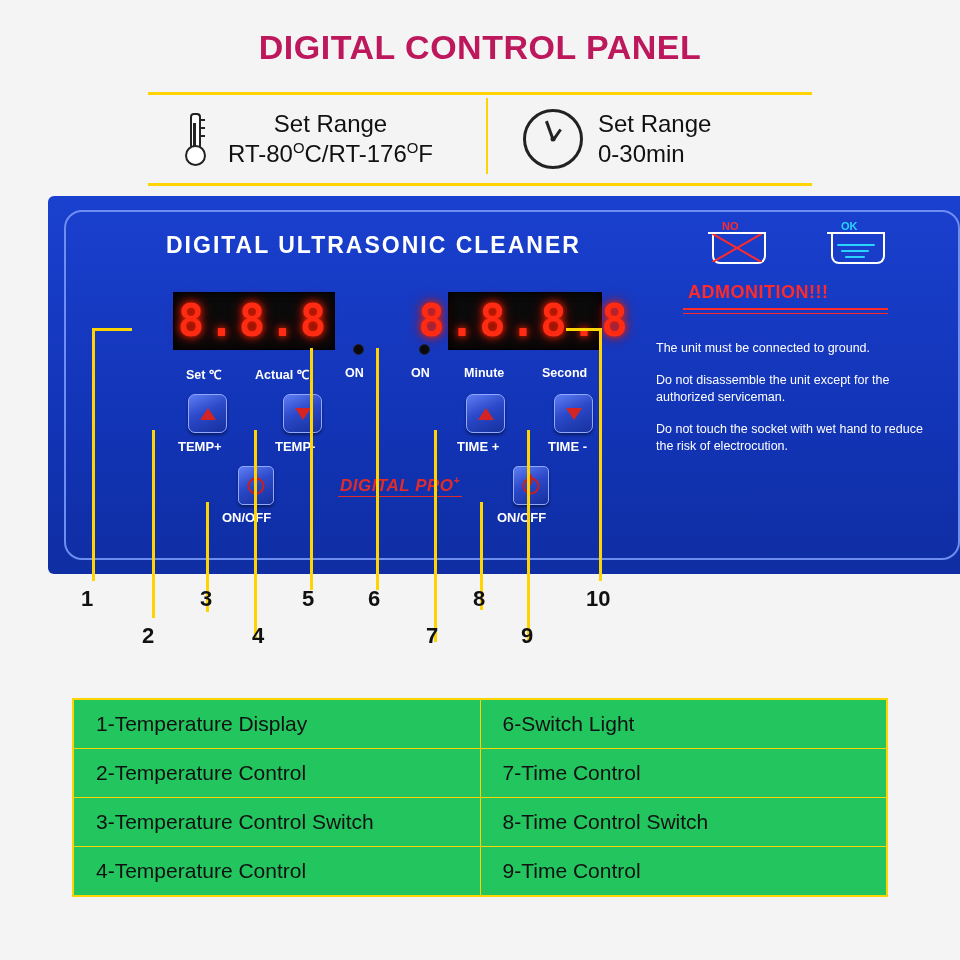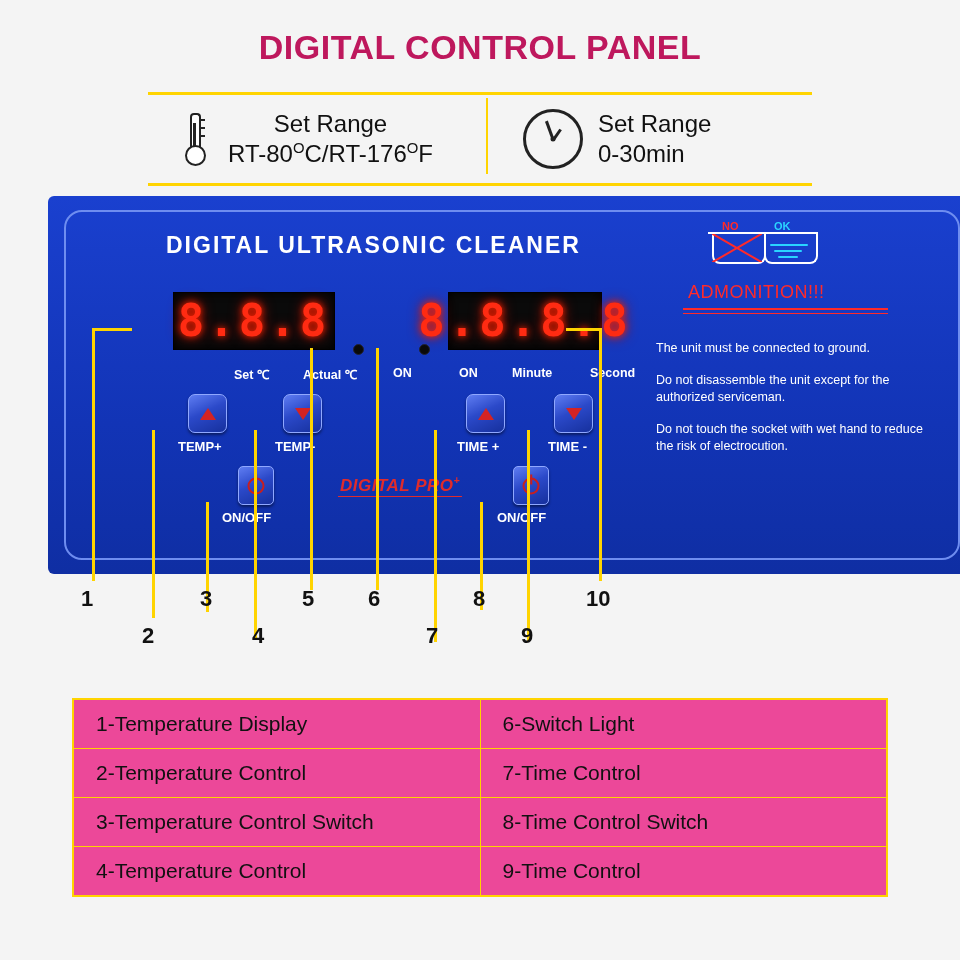--- a/index.html
+++ b/index.html
@@ -80,21 +80,21 @@
   }
   .d-temp{left:125px;top:96px;width:160px;height:56px;}
   .d-time{left:400px;top:96px;width:152px;height:56px;}
   .seg{
     font-family:"DejaVu Sans Mono", monospace;
     font-size:44px;color:#ff2b12;letter-spacing:4px;
     text-shadow:0 0 7px #ff2200,0 0 14px #b01000;
     line-height:1;font-weight:bold;
   }
 
-  .lbl{position:absolute;color:#fff;font-size:12.5px;font-weight:bold;margin-left:48px;}
+  .lbl{position:absolute;color:#fff;font-size:12.5px;font-weight:bold;}
   .l-set{left:138px;top:170px;}
   .l-actual{left:207px;top:170px;}
   .l-on1{left:297px;top:170px;}
   .l-on2{left:363px;top:170px;}
   .l-min{left:416px;top:170px;}
   .l-sec{left:494px;top:170px;}
 
   .led{position:absolute;width:9px;height:9px;border-radius:50%;background:#0a0a0a;border:1px solid #223;}
   .led1{left:305px;top:148px;}
   .led2{left:371px;top:148px;}
@@ -144,36 +144,36 @@
   .brand{
     position:absolute;left:292px;top:278px;
     color:#e02b2b;font-size:17px;font-style:italic;font-weight:bold;
     letter-spacing:.5px;
   }
   .brand-underline{position:absolute;left:290px;top:300px;width:124px;height:1px;background:#e02b2b;}
 
   
   .admon{
     position:absolute;left:640px;top:86px;
-    color:#ff2a2a;font-size:18px;font-weight:normal;letter-spacing:.5px;
+    color:#ff2a2a;font-size:18px;font-weight:bold;letter-spacing:.5px;
   }
   .admon-line{position:absolute;left:635px;top:112px;width:205px;height:2px;background:#ff2a2a;}
   .admon-line2{position:absolute;left:635px;top:117px;width:205px;height:1px;background:#ff2a2a;}
   .warn{
     position:absolute;left:608px;color:#fff;font-size:12.5px;line-height:1.35;width:280px;
   }
   .w1{top:144px;}
   .w2{top:176px;}
   .w3{top:225px;}
   .w4{top:274px;}
 
   
   .icobox{position:absolute;width:58px;height:40px;}
   .ico-no{left:660px;top:28px;}
-  .ico-ok{left:712px;top:28px;}
+  .ico-ok{left:779px;top:28px;}
   .icobox .tank{
     position:absolute;left:4px;top:10px;width:50px;height:28px;
     border:2px solid #fff;border-top:none;border-radius:0 0 8px 8px;
   }
   .icobox .cap{position:absolute;left:0;top:8px;width:58px;height:2px;background:#fff;}
   .icolabel{position:absolute;top:-4px;left:14px;color:#ff2a2a;font-size:11px;font-weight:bold;}
   .icolabel.ok{color:#2ad4ff;}
   .slashbox{position:absolute;left:4px;top:10px;width:50px;height:28px;overflow:hidden;}
   .slashbox i{position:absolute;left:-6px;top:13px;width:62px;height:2px;background:#ff2a2a;transform:rotate(-30deg);display:block;}
   .slashbox i.b{transform:rotate(30deg);}
@@ -191,21 +191,21 @@
   .legend{
     position:absolute;left:72px;top:698px;width:816px;
     border:2px solid #ffd400;border-collapse:collapse;
   }
   .legend td{
     border:1px solid #ffd400;
     height:48px;padding:12px 22px;
     font-size:21px;color:#111;
     width:50%;
     box-sizing:border-box;
-    background:#ec4899;
+    background:#22c55e;
   }
 </style>
 </head>
 <body>
 
 <div class="page">
 
   <div class="title">DIGITAL CONTROL PANEL</div>
 
   <div class="specbar">

